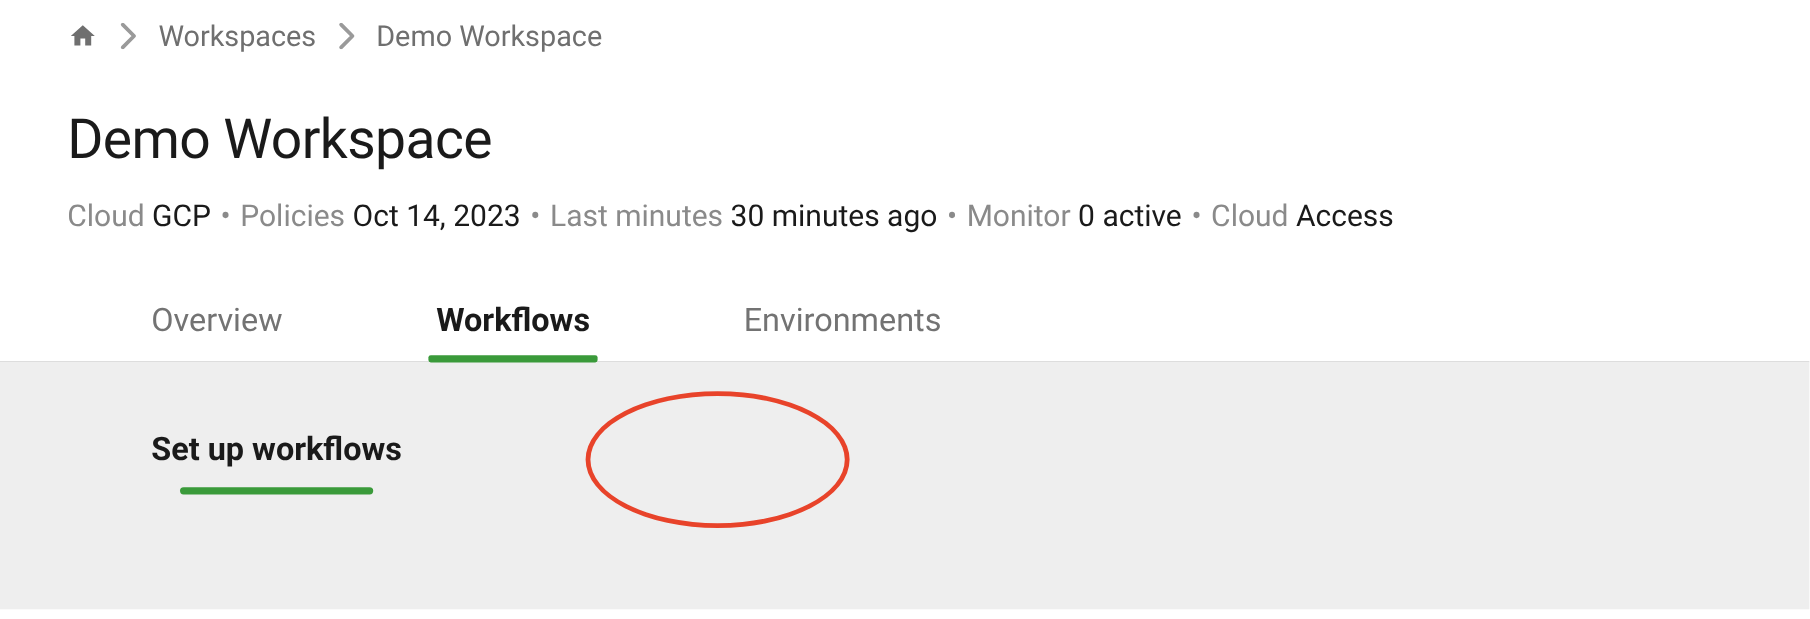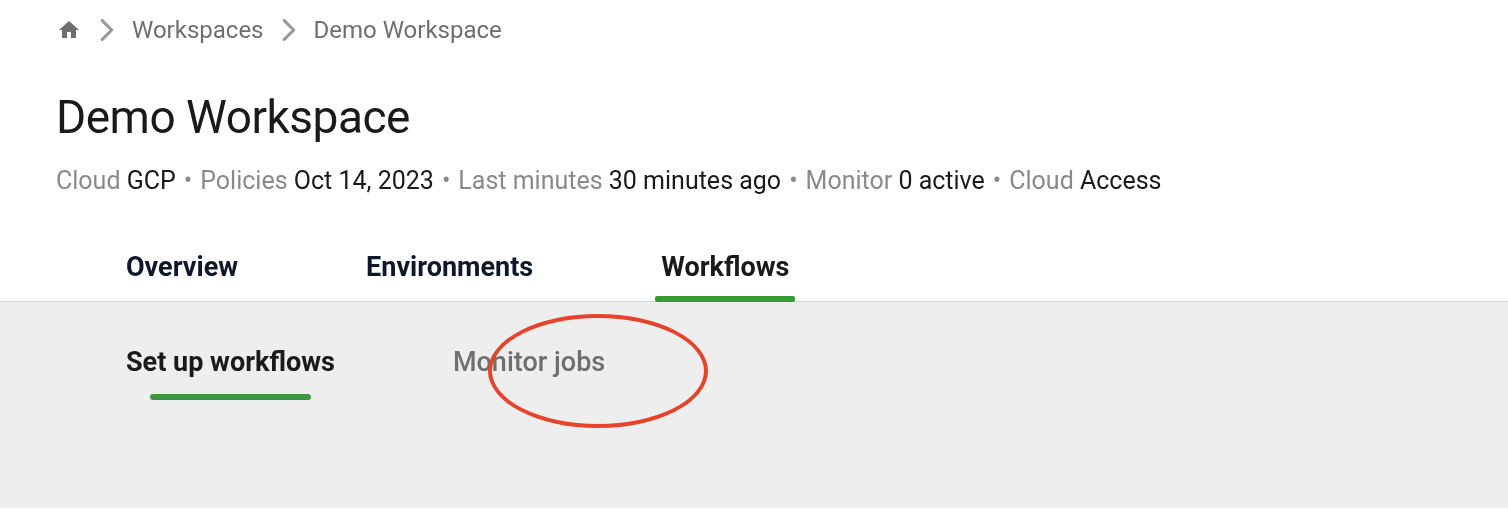--- a/index.html
+++ b/index.html
@@ -9,25 +9,25 @@
     .breadcrumb .home-icon svg { display: block; }
     .breadcrumb .chev svg { display: block; }
     .breadcrumb .crumb { color: #6f6f6f; }
     .breadcrumb .crumb.current { color: #6f6f6f; }
     .page-title { font-size: 46px; font-weight: 400; color: #1a1a1a; margin-top: 46px; letter-spacing: -0.5px;}
     .meta-row { display: flex; gap: 8px; color: #6f6f6f; font-size: 25px; margin-top: 22px; flex-wrap: wrap;}
     .meta-row .label { color: #8a8a8a; }
     .meta-row .value { color: #1a1a1a; }
     .meta-row .dot { color: #8a8a8a; }
     .tabs { display: flex; align-items: flex-end; gap: 128px; margin-top: 56px; padding-left: 70px; font-size: 27px; }
-    .tabs .tab { color: #0f172a; padding-bottom: 18px; position: relative; cursor: pointer; font-weight: 700;}
+    .tabs .tab { color: #737373; padding-bottom: 18px; position: relative; cursor: pointer; font-weight: 400;}
     .tabs .tab.active { color: #1a1a1a; font-weight: 700; }
     .tabs .tab.active::after { content: ""; position: absolute; left: -6px; right: -6px; bottom: -1px; height: 6px; background: #3a9a3a; border-radius: 2px; }
     .content-area { background: #eeeeee; padding: 44px 56px 40px 56px; min-height: 206px; }
-    .subtabs { display: flex; align-items: center; gap: 118px; padding-left: 70px; font-size: 27px; position: relative; }
+    .subtabs { display: flex; align-items: center; gap: 54px; padding-left: 70px; font-size: 27px; position: relative; margin-top: 12px; }
     .subtabs .subtab { color: #6f6f6f; padding-bottom: 18px; position: relative; cursor: pointer; font-weight: 500;}
     .subtabs .subtab.active { color: #1a1a1a; font-weight: 700; }
     .subtabs .subtab.active::after { content: ""; position: absolute; left: 24px; right: 24px; bottom: -4px; height: 6px; background: #3a9a3a; border-radius: 3px; }
     .annotation-ellipse { position: absolute; border: 4px solid #e8432a; border-radius: 50%; pointer-events: none; }
   </style>
 </head>
 <body>
 
 <div class="top-area">
   <div class="breadcrumb">
@@ -59,24 +59,23 @@
     <span class="dot">•</span>
     <span><span class="label">Last minutes</span> <span class="value">30 minutes ago</span></span>
     <span class="dot">•</span>
     <span><span class="label">Monitor</span> <span class="value">0 active</span></span>
     <span class="dot">•</span>
     <span><span class="label">Cloud</span> <span class="value">Access</span></span>
   </div>
 
   <div class="tabs">
     <div class="tab">Overview</div>
+    <div class="tab active">Workflows</div>
     <div class="tab">Environments</div>
-    <div class="tab active">Workflows</div>
   </div>
 </div>
 
 <div class="content-area">
   <div class="subtabs">
     <div class="subtab active">Set up workflows</div>
-    <div class="subtab">Monitor jobs</div>
     <div class="annotation-ellipse" style="left: 432px; top: -32px; width: 220px; height: 114px;"></div>
   </div>
 </div>
 
 </body></html>

